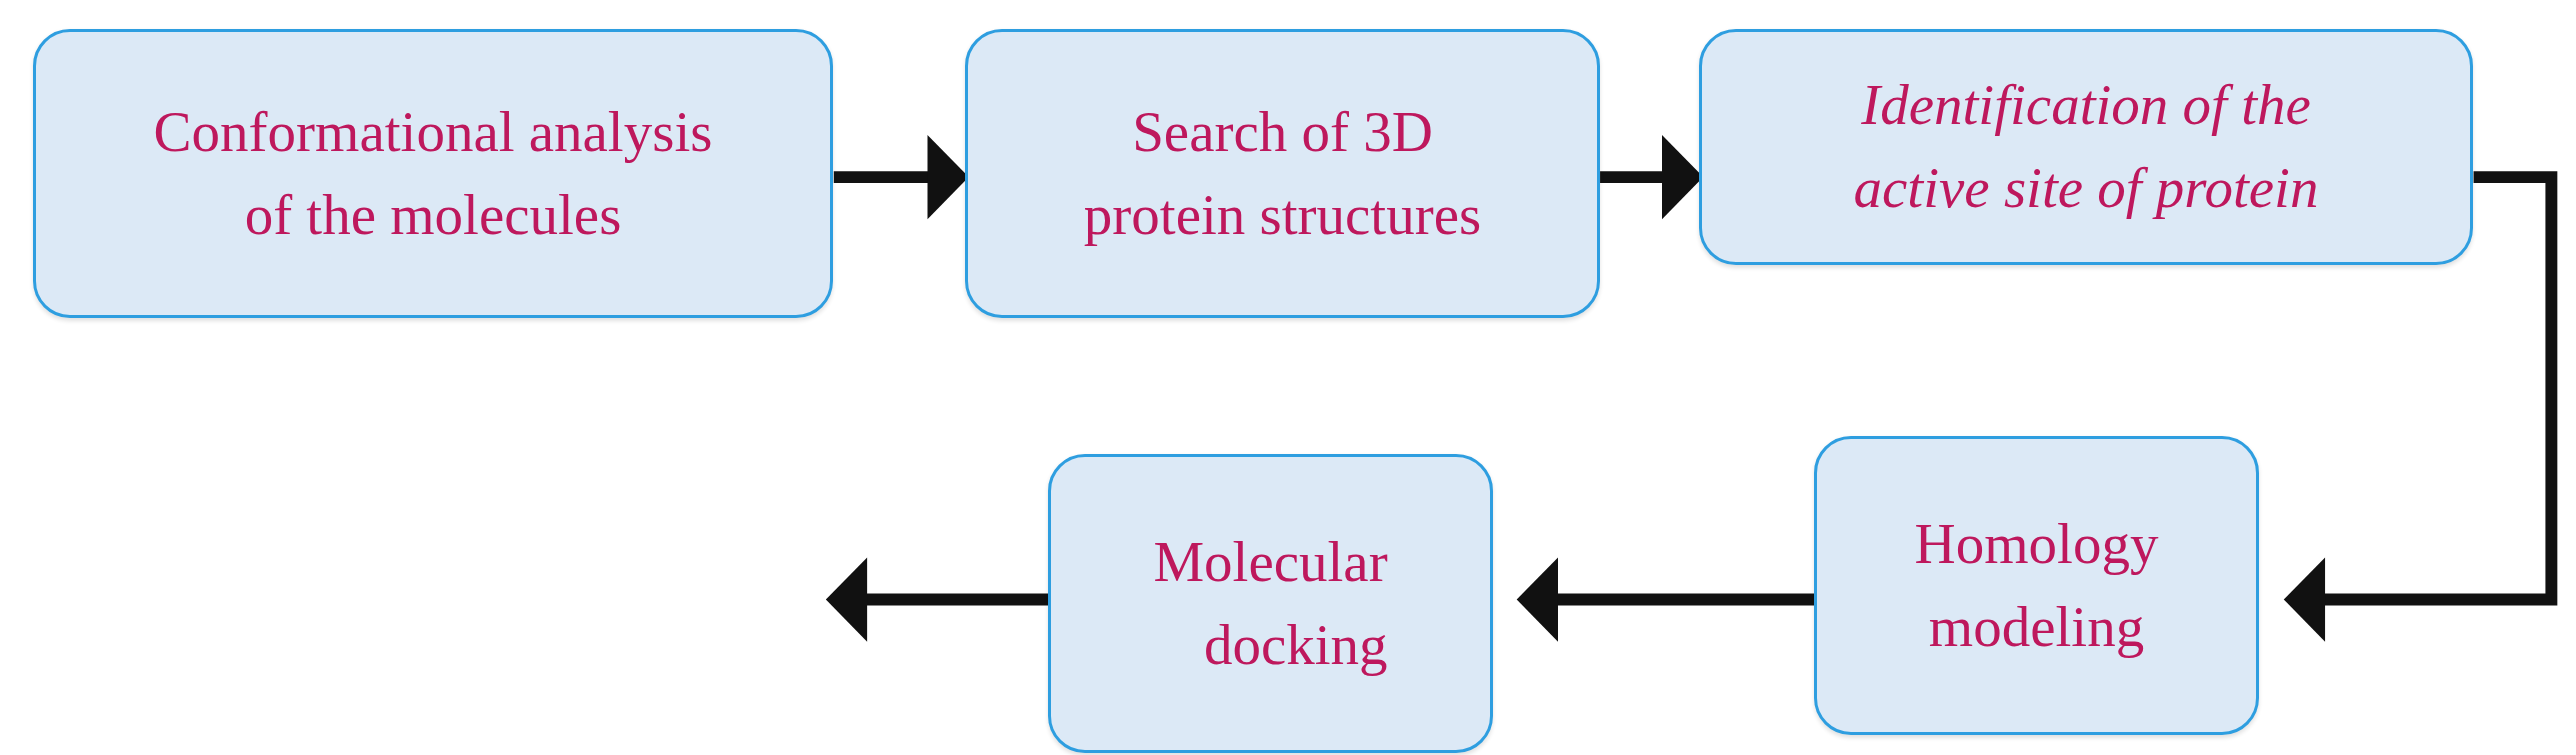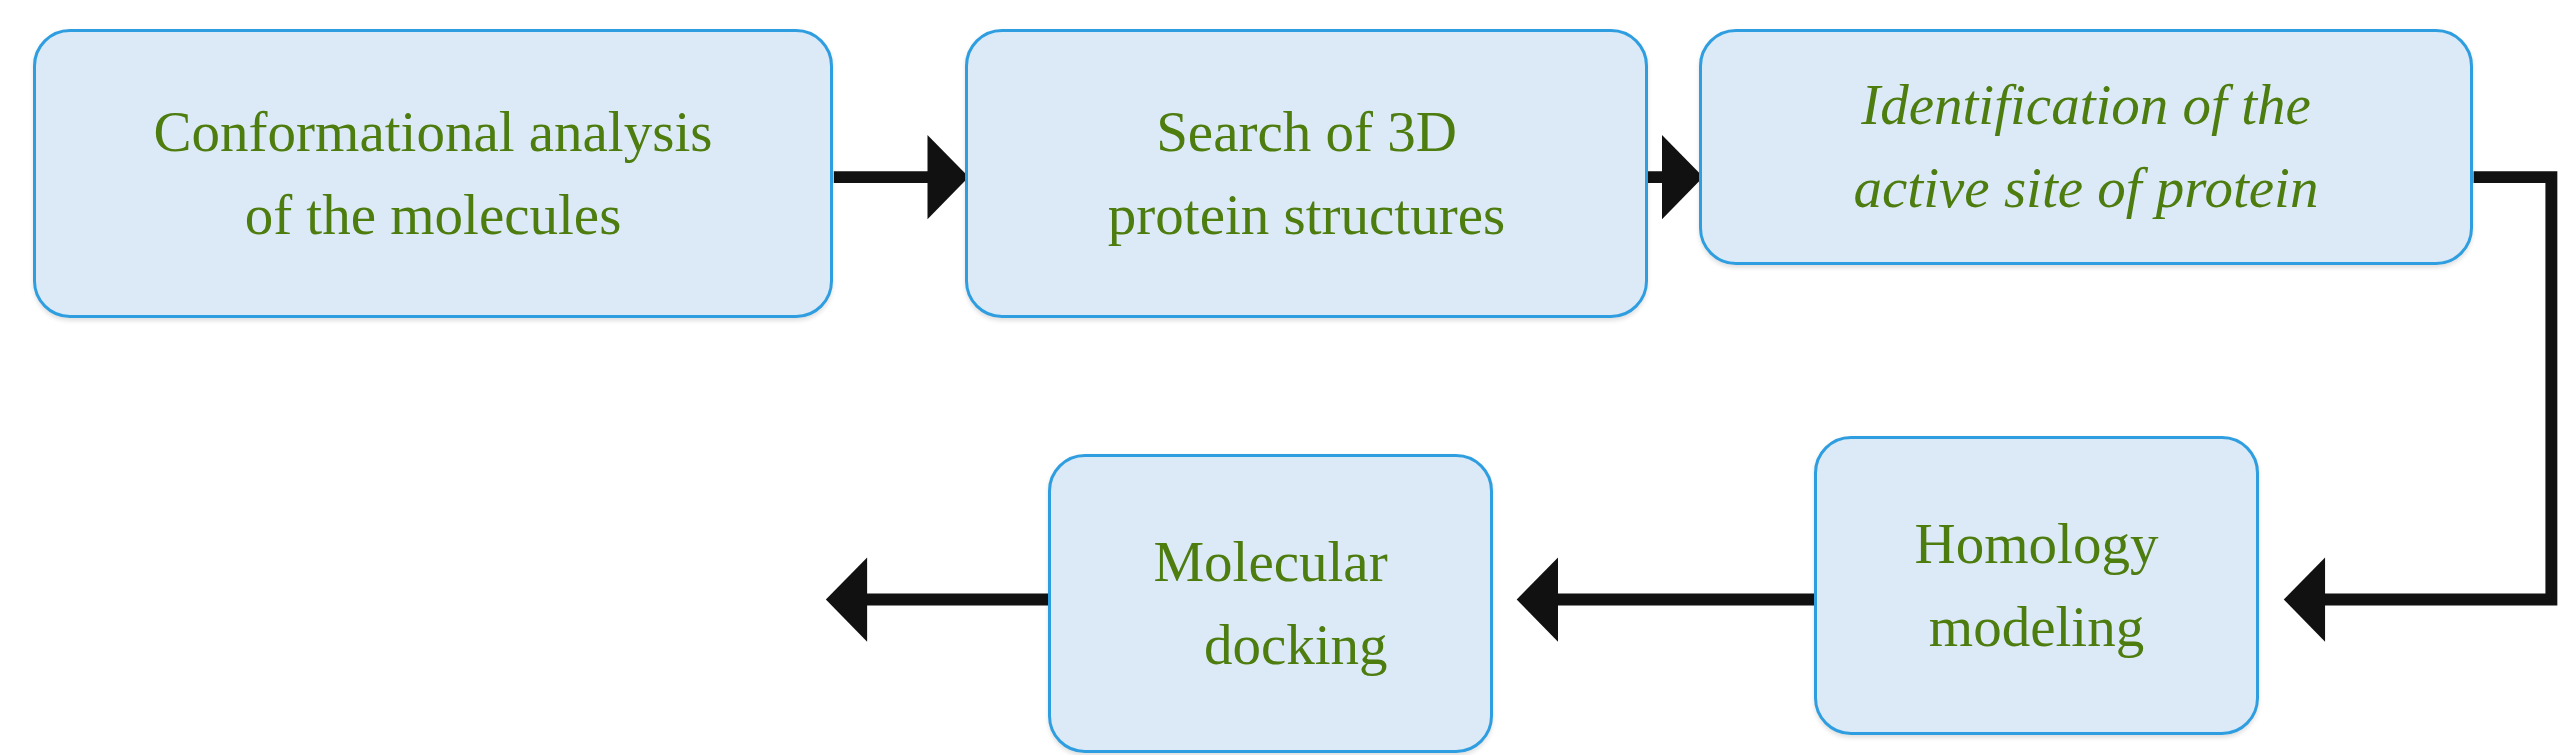--- a/index.html
+++ b/index.html
@@ -18,35 +18,35 @@
   .node {
     position: absolute;
     box-sizing: border-box;
     background: #dce9f6;
     border: 3.2px solid #2e9ee0;
     border-radius: 37px;
     display: flex;
     align-items: center;
     justify-content: center;
     text-align: center;
-    color: #4d7c0f;
+    color: #be185d;
     font-size: 57px;
     line-height: 1.45;
     letter-spacing: 0px;
     box-shadow: 0 2.4px 4px rgba(0,0,0,0.12);
   }
   .node .label {
     display: block;
     padding: 0 22px;
     white-space: pre-line;
   }
 
   
   #node-conformational-analysis { left: 33px;   top: 29px;  width: 800px; height: 289px; }
-  #node-protein-structure-search{ left: 965px; top: 29px;  width: 683px;  height: 289px; }
+  #node-protein-structure-search{ left: 965px; top: 29px;  width: 635px;  height: 289px; }
   #node-active-site-id          { left: 1699px; top: 29px;  width: 774px;  height: 236px; font-style: italic; }
   #node-molecular-dynamics      { left: 67px;   top: 454px; width: 735px;  height: 299px; }
   #node-molecular-docking       { left: 1048px; top: 454px; width: 445px;  height: 299px; text-align: right; }
   #node-homology-modeling       { left: 1814px; top: 436px; width: 445px;  height: 299px; }
 
   
   #connectors {
     position: absolute;
     left: 0; top: 0;
     width: 2576px;

